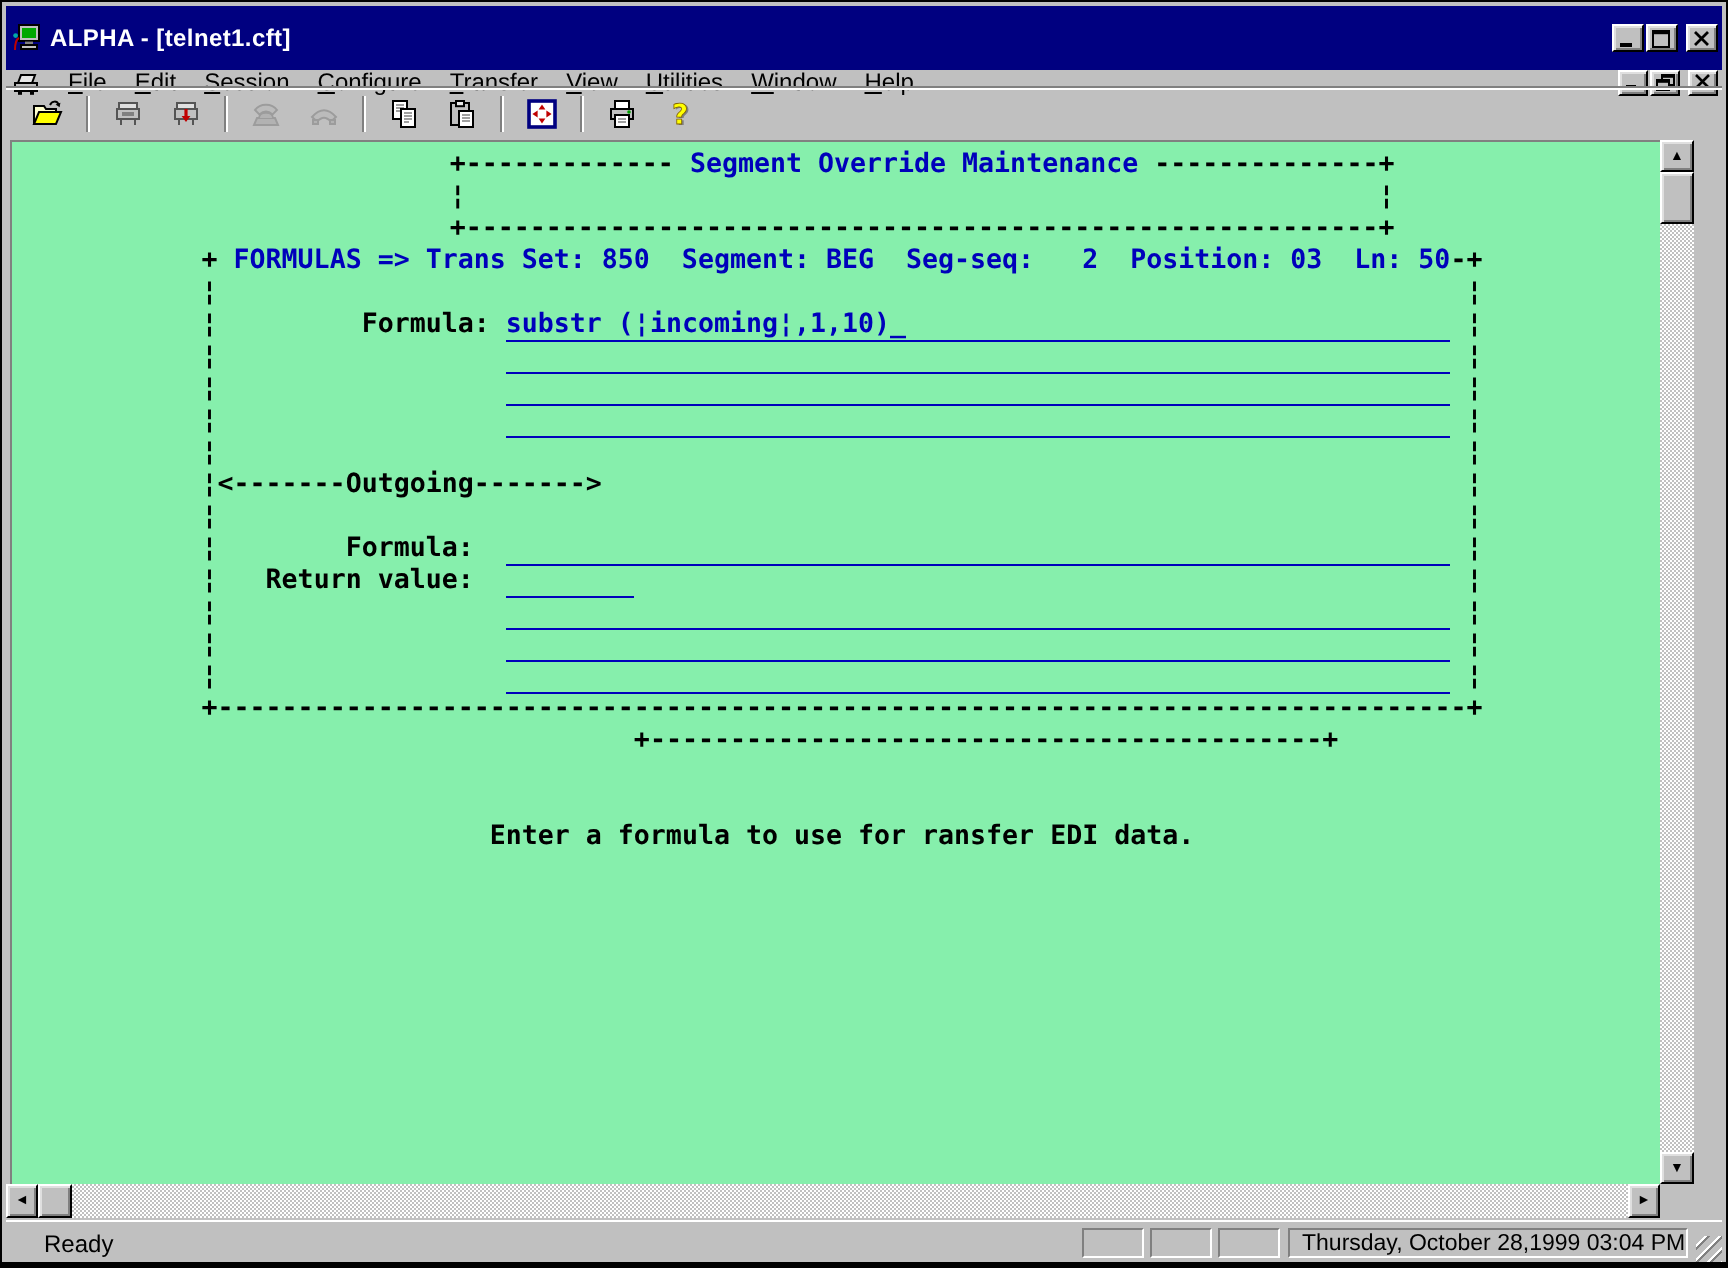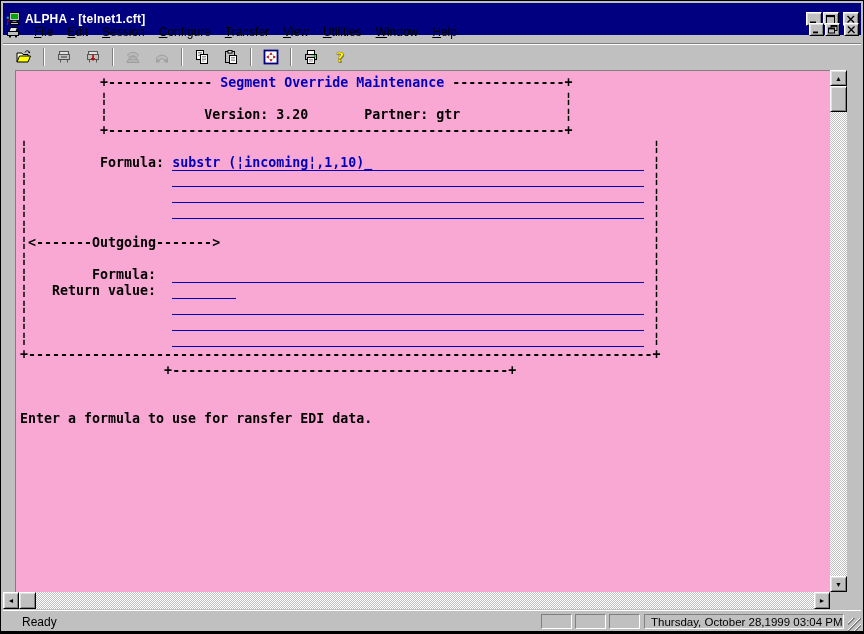--- a/index.html
+++ b/index.html
@@ -26,21 +26,21 @@
   .cap-btn{
     width:16px; height:14px; background:var(--chrome);
     border:1px solid; border-color:var(--lt) var(--blk) var(--blk) var(--lt);
     box-shadow:inset 1px 1px 0 #dfdfdf, inset -1px -1px 0 var(--dk);
     display:flex; align-items:center; justify-content:center;
   }
   .cap-gap{width:2px;}
   
   .menubar{
     position:absolute; left:2px; top:22px; right:2px; height:36px;
-    display:flex; align-items:flex-start; font-size:12px; color:#000;
+    display:flex; align-items:center; font-size:12px; color:#000;
     padding:0 2px;
   }
   .menu-item{padding:2px 7px; white-space:nowrap;}
   .menu-item u{text-decoration:underline;}
   .child-btns{margin-left:auto; display:flex; gap:1px; align-items:center;}
   .child-btn{
     width:15px; height:13px; background:var(--chrome);
     border:1px solid; border-color:var(--lt) var(--blk) var(--blk) var(--lt);
     box-shadow:inset 1px 1px 0 #dfdfdf, inset -1px -1px 0 var(--dk);
     display:flex; align-items:center; justify-content:center;
@@ -56,24 +56,25 @@
     width:26px; height:22px; display:flex; align-items:center; justify-content:center;
     margin-right:3px;
   }
   .tb-btn.disabled{opacity:.55; filter:grayscale(1);}
   .tb-sep{
     width:2px; height:18px; margin:0 6px 0 3px;
     border-left:1px solid var(--dk); border-right:1px solid var(--lt);
   }
   
   .term-area{
-    position:absolute; left:14px; top:69px; width:827px; height:522px;
-    background:#f9a8d4;
+    position:absolute; left:4px; top:69px; width:827px; height:522px;
+    background:#86efac;
     border-left:1px solid var(--dk); border-top:1px solid var(--dk);
     overflow:hidden;
+    text-align:center;
   }
   .screen{
     padding:4px 0 0 4px;
     font-family:"DejaVu Sans Mono", monospace;
     font-size:13.3px; font-weight:bold; line-height:16px; color:#000;
   }
   .tline{height:16px; white-space:pre;}
   .tline .k{color:#000;}
   .tline .b{color:var(--blue);}
   .tline .bu{color:var(--blue); border-bottom:1px solid var(--blue);}
@@ -286,22 +287,22 @@
           <text x="9" y="13.5" text-anchor="middle" font-family="DejaVu Sans, sans-serif" font-size="14" font-weight="bold" fill="#808080">?</text>
           <text x="8" y="13" text-anchor="middle" font-family="DejaVu Sans, sans-serif" font-size="14" font-weight="bold" fill="#ffff00" stroke="#806000" stroke-width=".4">?</text>
         </svg>
       </div>
     </div>
 
   <div class="term-area">
     <div class="screen">
         <div class="tline"><span class="k">          </span><span class="k">+</span><span class="k">-------------</span><span class="k"> </span><span class="b">Segment Override Maintenance</span><span class="k"> </span><span class="k">--------------</span><span class="k">+</span></div>
         <div class="tline"><span class="k">          </span><span class="k">¦</span><span class="k">                                                         </span><span class="k">¦</span></div>
-        <div class="tline"><span class="k">          </span><span class="k">¦</span><span class="k">            </span><span class="k">Version: 3.20</span><span class="k">       </span><span class="k">Partner: gtr</span><span class="k">             </span><span class="k">¦</span></div>
         <div class="tline"><span class="k">          </span><span class="k">+</span><span class="k">---------------------------------------------------------</span><span class="k">+</span></div>
+        <div class="tline"><span class="k">+ </span><span class="b">FORMULAS =&gt; Trans Set: 850  Segment: BEG  Seg-seq:   2  Position: 03  Ln: 50</span><span class="k">-+</span></div>
         <div class="tline"><span class="k">¦</span><span class="k">                                                                              </span><span class="k">¦</span></div>
         <div class="tline"><span class="k">¦</span><span class="k">         </span><span class="k">Formula: </span><span class="bu">substr (¦incoming¦,1,10)_</span><span class="bu">                                  </span><span class="k"> ¦</span></div>
         <div class="tline"><span class="k">¦</span><span class="k">                  </span><span class="bu">                                                           </span><span class="k"> ¦</span></div>
         <div class="tline"><span class="k">¦</span><span class="k">                  </span><span class="bu">                                                           </span><span class="k"> ¦</span></div>
         <div class="tline"><span class="k">¦</span><span class="k">                  </span><span class="bu">                                                           </span><span class="k"> ¦</span></div>
         <div class="tline"><span class="k">¦</span><span class="k">                                                                              </span><span class="k">¦</span></div>
         <div class="tline"><span class="k">¦&lt;-------Outgoing-------&gt;</span><span class="k">                                                      </span><span class="k">¦</span></div>
         <div class="tline"><span class="k">¦</span><span class="k">                                                                              </span><span class="k">¦</span></div>
         <div class="tline"><span class="k">¦</span><span class="k">        </span><span class="k">Formula:</span><span class="k">  </span><span class="bu">                                                           </span><span class="k"> ¦</span></div>
         <div class="tline"><span class="k">¦</span><span class="k">   </span><span class="k">Return value:</span><span class="k">  </span><span class="bu">        </span><span class="k">                                                    </span><span class="k">¦</span></div>

